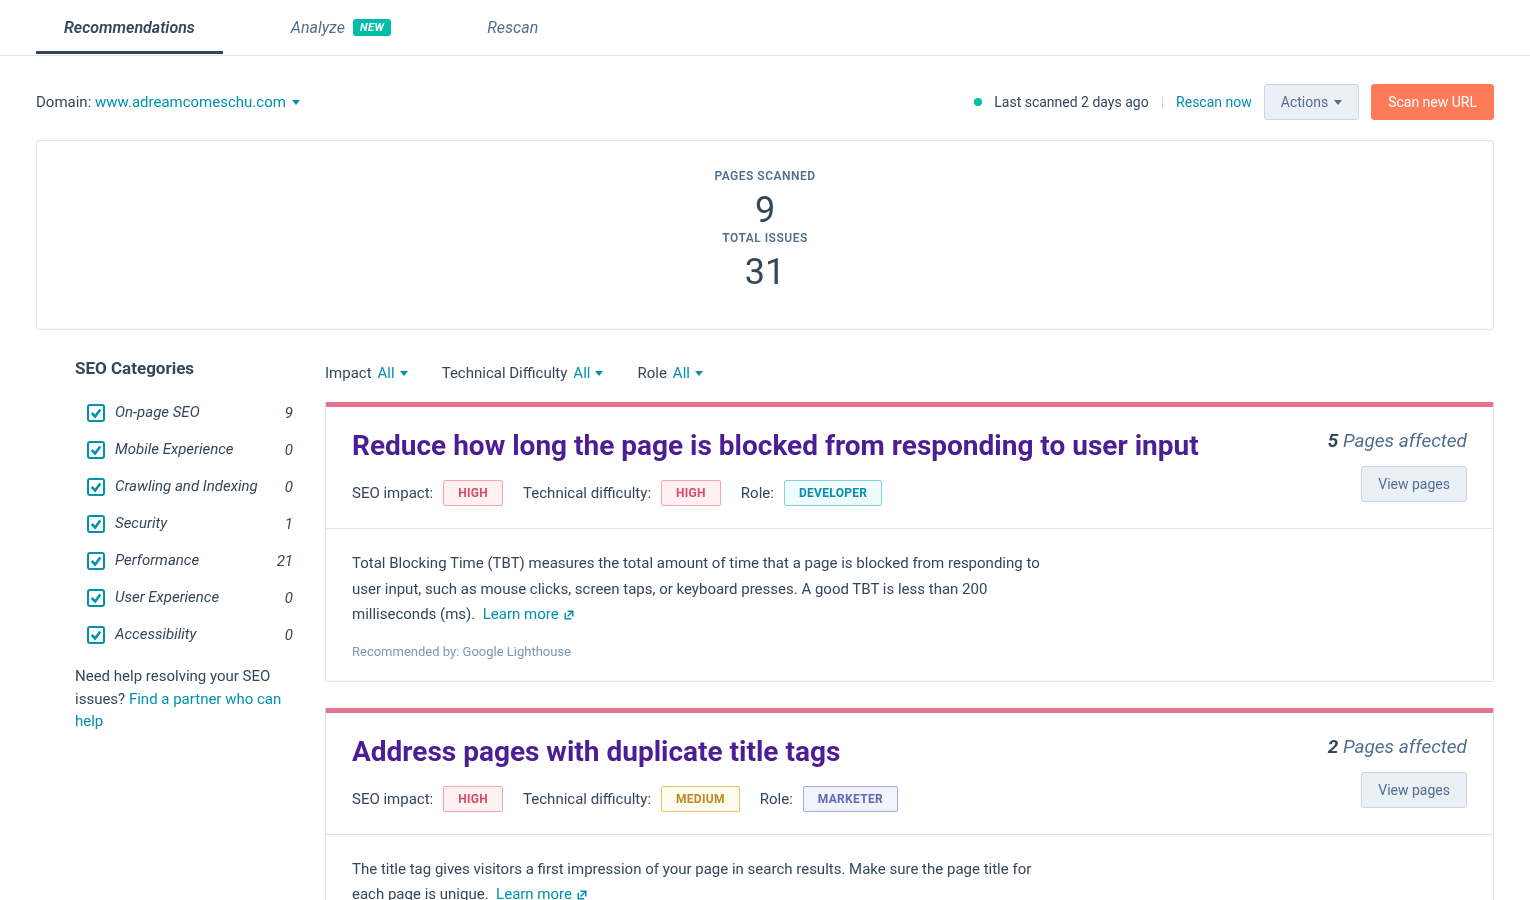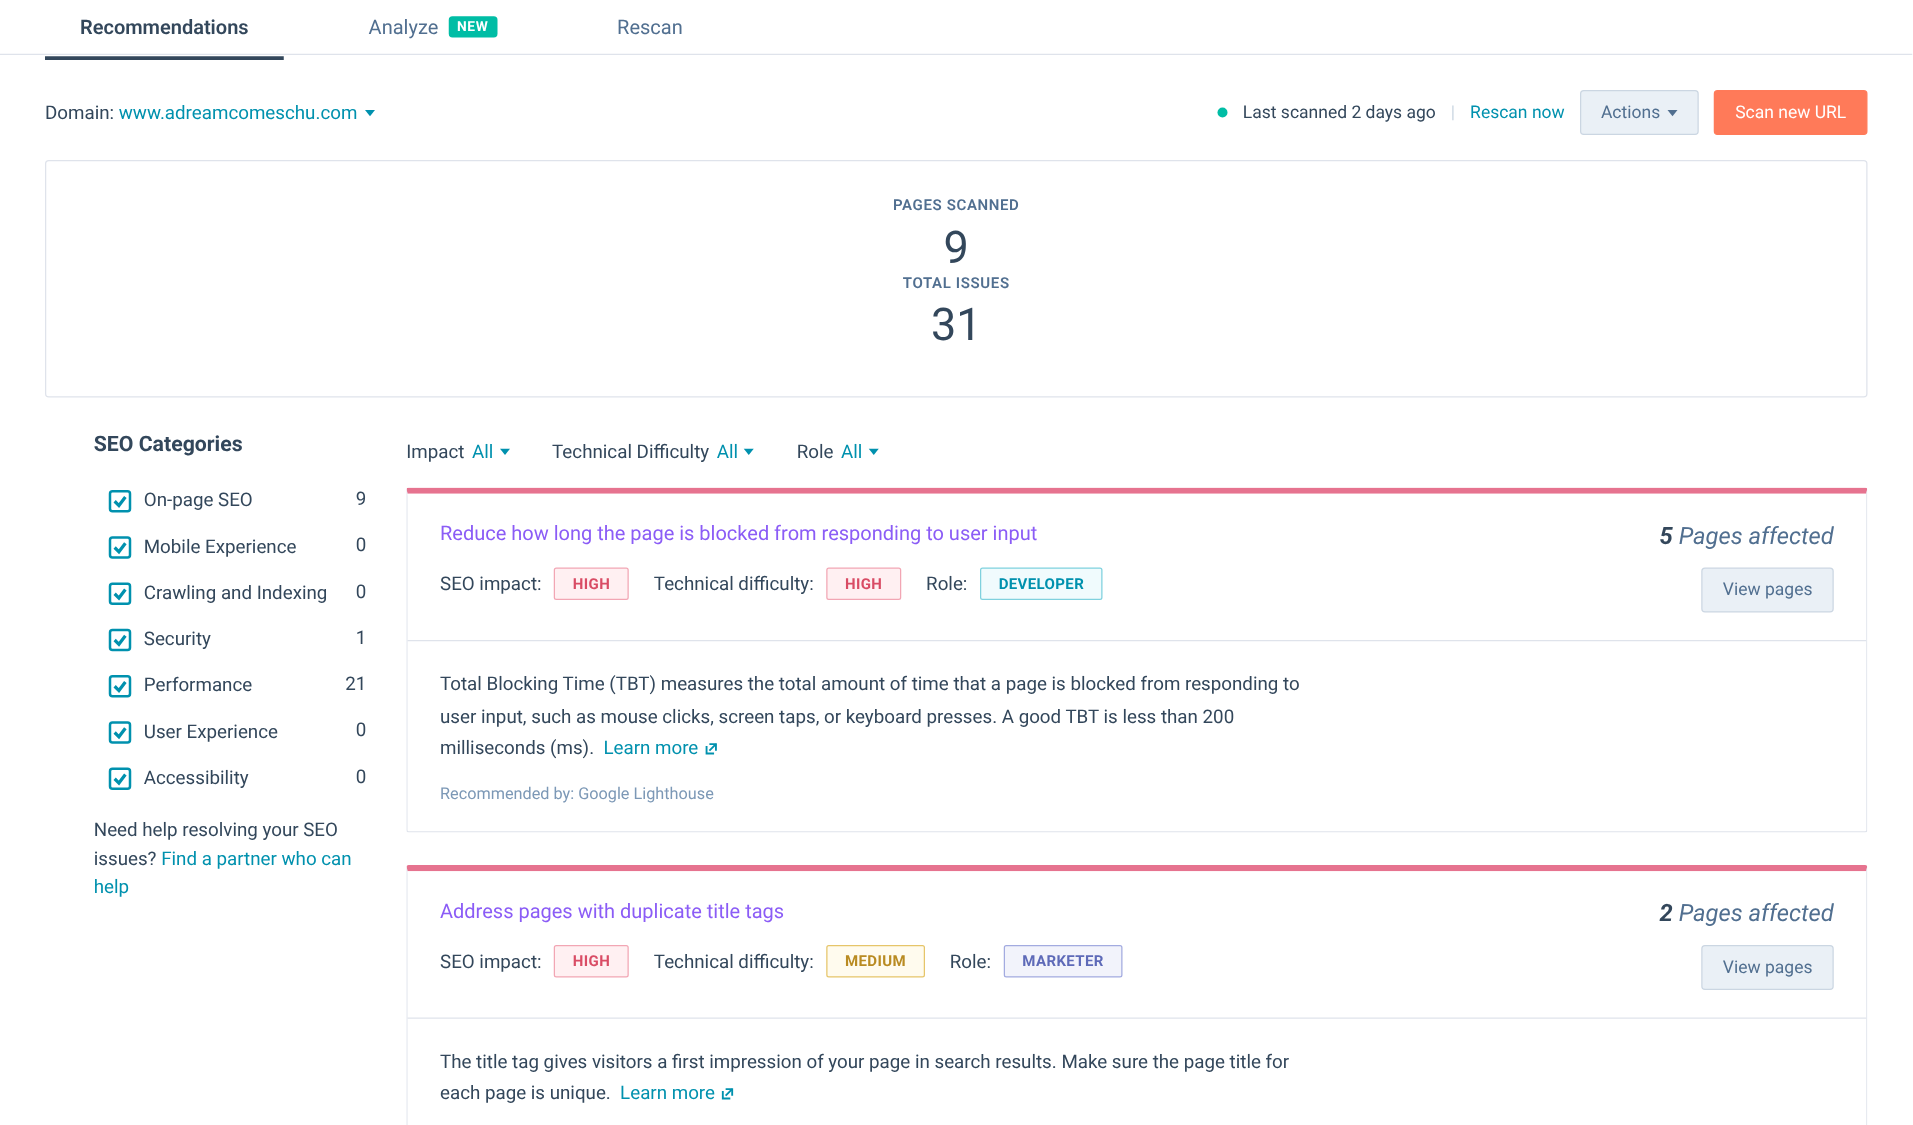--- a/index.html
+++ b/index.html
@@ -8,22 +8,23 @@
     color: #33475b;
     background: #fff;
     font-size: 14px;
     width: 1530px;
   }
   .tabs {
     display: flex;
     gap: 40px;
     padding: 10px 36px;
     border-bottom: 1px solid #dfe3eb;
-    height: 44px;
-    align-items: center;
+    height: 56px;
+    align-items: center;
+    font-style: italic;
   }
   .tab {
     font-size: 16px;
     font-weight: 600;
     color: #33475b;
     padding: 17px 28px;
     cursor: pointer;
     position: relative;
     display: flex;
     align-items: center;
@@ -104,25 +105,26 @@
     letter-spacing: 0.5px;
     color: #516f90;
     margin-bottom: 6px;
   }
   .summary-value { font-size: 36px; font-weight: 400; color: #33475b; }
   .content-row { display: flex; padding: 0 36px; gap: 20px; align-items: flex-start; margin-left: 39px;}
   .sidebar { width: 230px; flex-shrink: 0; }
   .sidebar h3 { font-size: 17px; font-weight: 700; margin-bottom: 16px; color: #33475b; }
   .cat-item {
     display: flex;
-    align-items: flex-start;
+    align-items: center;
     justify-content: space-between;
     padding: 8px 12px;
     font-size: 15px;
     cursor: pointer;
+    font-style: italic;
   }
   .cat-left { display: flex; align-items: flex-start; gap: 10px; }
   .checkbox {
     width: 18px; height: 18px;
     border: 2px solid #0091ae;
     border-radius: 3px;
     display: flex;
     align-items: center;
     justify-content: center;
     flex-shrink: 0;
@@ -151,23 +153,23 @@
   }
   .issue-head {
     padding: 22px 26px;
     display: flex;
     justify-content: space-between;
     align-items: flex-start;
     gap: 24px;
     border-bottom: 1px solid #dfe3eb;
   }
   .issue-title {
-    font-size: 16px;
-    font-weight: 400;
-    color: #8b5cf6;
+    font-size: 28px;
+    font-weight: 700;
+    color: #4c1d95;
     margin-bottom: 18px;
   }
   .tag-row { display: flex; align-items: center; gap: 20px; font-size: 15px; flex-wrap: wrap;}
   .tag-group { display: inline-flex; align-items: center; gap: 10px; }
   .tag-label { color: #33475b; }
   .tag {
     font-size: 12px;
     font-weight: 700;
     padding: 5px 14px;
     border: 1px solid;

